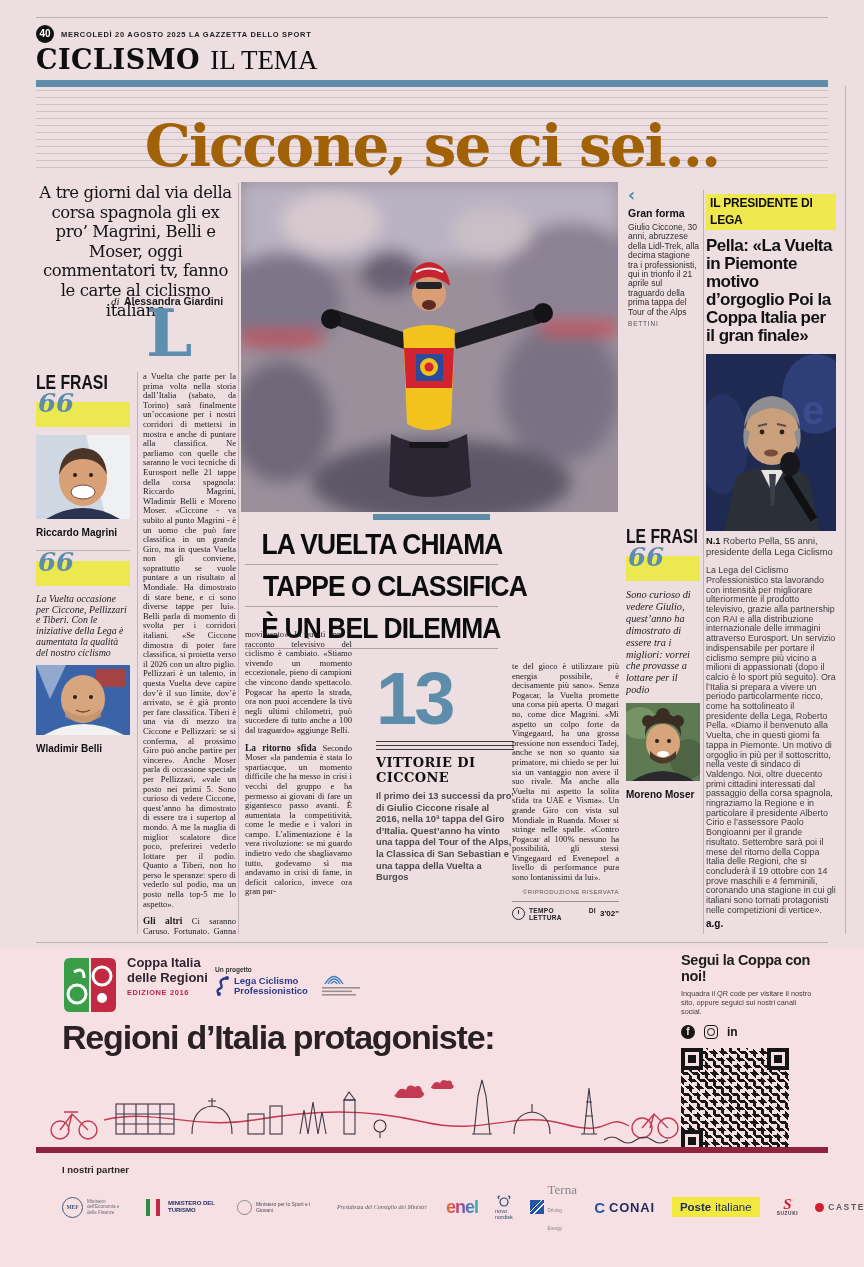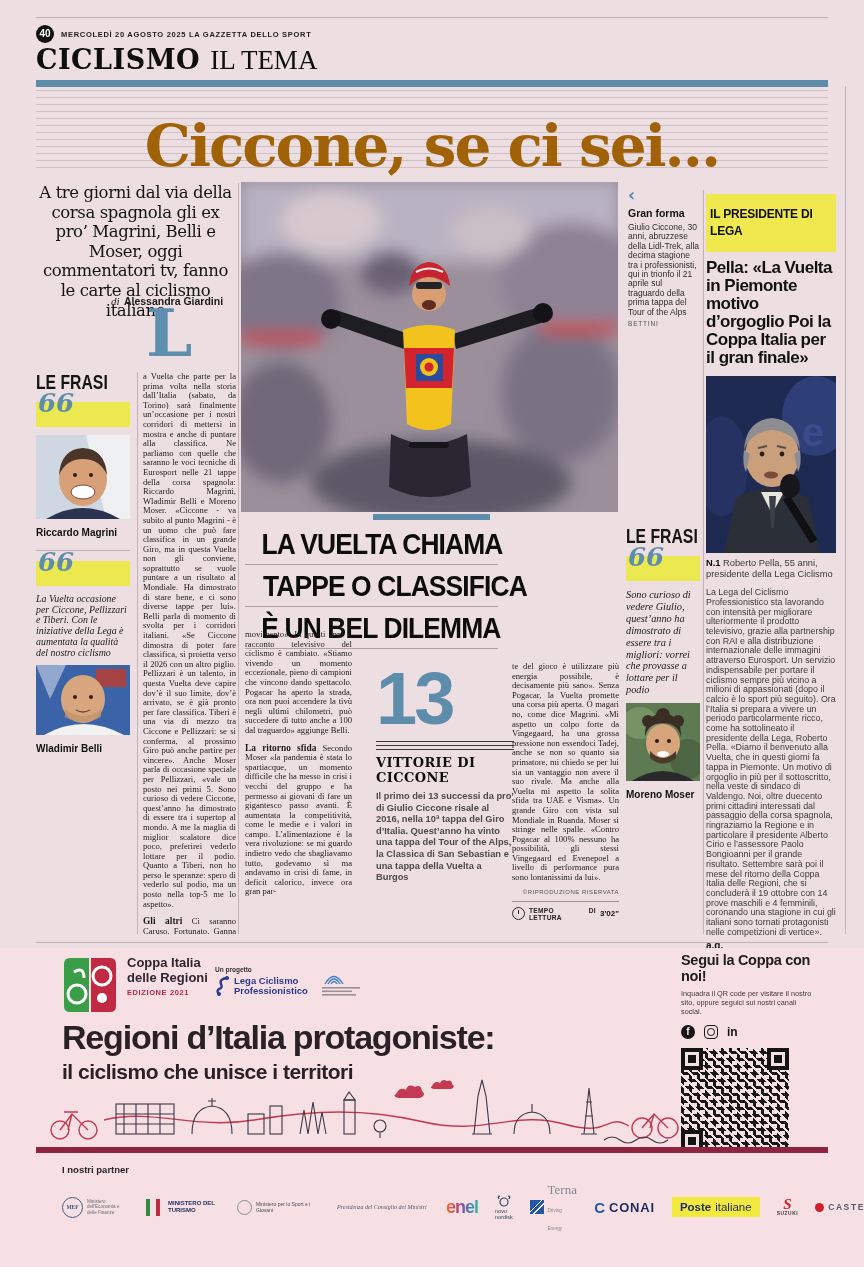--- a/index.html
+++ b/index.html
@@ -73,21 +73,21 @@
   .stat-text{font:bold 9.3px/11.6px "Liberation Sans",sans-serif;color:#4b4b4b;}
   
   .gran{left:628px;top:188px;width:72px;}
   .g-arrow{font:bold 17px/14px "DejaVu Sans",sans-serif;color:#4a86a6;}
   .g-title{font:bold 10.5px/11px "Liberation Sans",sans-serif;color:#111;margin-top:6px;}
   .g-text{font:8.5px/9.4px "Liberation Sans",sans-serif;color:#2e2e2e;margin-top:4px;}
   .g-credit{font:6.5px "Liberation Sans",sans-serif;letter-spacing:.8px;color:#555;margin-top:3px;}
   
   .side{left:706px;top:194px;width:130px;}
   .kicker{background:#efe94f;font:bold 12px/17px "Liberation Sans",sans-serif;color:#0e0e0e;
-          padding:12px 4px;letter-spacing:-.2px;}
+          padding:1px 4px;letter-spacing:-.2px;}
   .side-head{font:bold 17px/18px "Liberation Sans",sans-serif;letter-spacing:-.5px;color:#121212;margin-top:7px;}
   .side-photo{width:130px;height:177px;margin-top:9px;overflow:hidden;}
   .side-cap{font:9.3px/10.6px "Liberation Sans",sans-serif;color:#3a3a3a;margin-top:5px;}
   .side-cap b{color:#0f0f0f;}
   .side-body{font:8.9px/9.7px "Liberation Sans",sans-serif;color:#3c3c3c;margin-top:9px;}
   .side-sig{font:bold 10px "Liberation Sans",sans-serif;text-align:left;color:#111;margin-top:2px;}
   
   .ad-bg{left:0;top:948px;width:864px;height:319px;background:#f6e0e4;}
   .coppa{left:62px;top:956px;display:flex;gap:9px;}
   .coppa-name{font:bold 13px/14.5px "Liberation Sans",sans-serif;color:#2f2430;width:92px;}
@@ -367,21 +367,21 @@
     <svg width="56" height="58" viewBox="0 0 56 58">
       <path d="M2,8 Q2,2 8,2 L27,2 L27,56 L8,56 Q2,56 2,50 Z" fill="#3a9e49"></path>
       <path d="M29,2 L48,2 Q54,2 54,8 L54,50 Q54,56 48,56 L29,56 Z" fill="#c22a44"></path>
       <circle cx="15" cy="38" r="9" fill="none" stroke="#fff" stroke-width="3"></circle>
       <circle cx="40" cy="20" r="9" fill="none" stroke="#fff" stroke-width="3"></circle>
       <circle cx="40" cy="42" r="5" fill="#fff"></circle>
       <path d="M12,16 Q22,10 22,22" stroke="#fff" stroke-width="3" fill="none"></path>
     </svg>
     <div>
       <div class="coppa-name">Coppa Italia delle Regioni</div>
-      <div class="coppa-ed">EDIZIONE 2021</div>
+      <div class="coppa-ed">EDIZIONE 2016</div>
     </div>
   </div>
 
   <div class="abs project">
     <div class="proj-lbl">Un progetto</div>
     <div class="proj-row">
       <svg width="15" height="22" viewBox="0 0 15 22">
         <path d="M12,3 Q4,4 6,9 Q8,13 4,14 Q1,16 4,19" stroke="#2d3a8c" stroke-width="2.4" fill="none"></path>
         <circle cx="12" cy="3" r="2" fill="#2d3a8c"></circle>
           <circle cx="4" cy="19" r="2" fill="#2d3a8c"></circle>
@@ -393,21 +393,20 @@
   <div class="abs inst">
     <svg width="46" height="26" viewBox="0 0 46 26">
       <path d="M10,12 Q16,2 22,12 M13,12 Q16,7 19,12 M7,12 Q16,-3 25,12" stroke="#3f7fc1" stroke-width="1.4" fill="none"></path>
       <rect x="4" y="15" width="38" height="1.6" fill="#9a8f94"></rect>
       <rect x="4" y="18.5" width="30" height="1.6" fill="#9a8f94"></rect>
       <rect x="4" y="22" width="34" height="1.6" fill="#9a8f94"></rect>
     </svg>
   </div>
 
   <div class="abs ad-head">Regioni d’Italia protagoniste:</div>
-  <div class="abs ad-sub">il ciclismo che unisce i territori</div>
 
   <div class="abs follow">
     <div class="fol-title">Segui la Coppa con noi!</div>
     <div class="fol-text">Inquadra il QR code per visitare il nostro sito, oppure seguici sui nostri canali social.</div>
     <div class="soc">
       <span class="fb">f</span>
       <span class="ig"></span>
       <span class="li">in</span>
     </div>
     <div class="qr">

